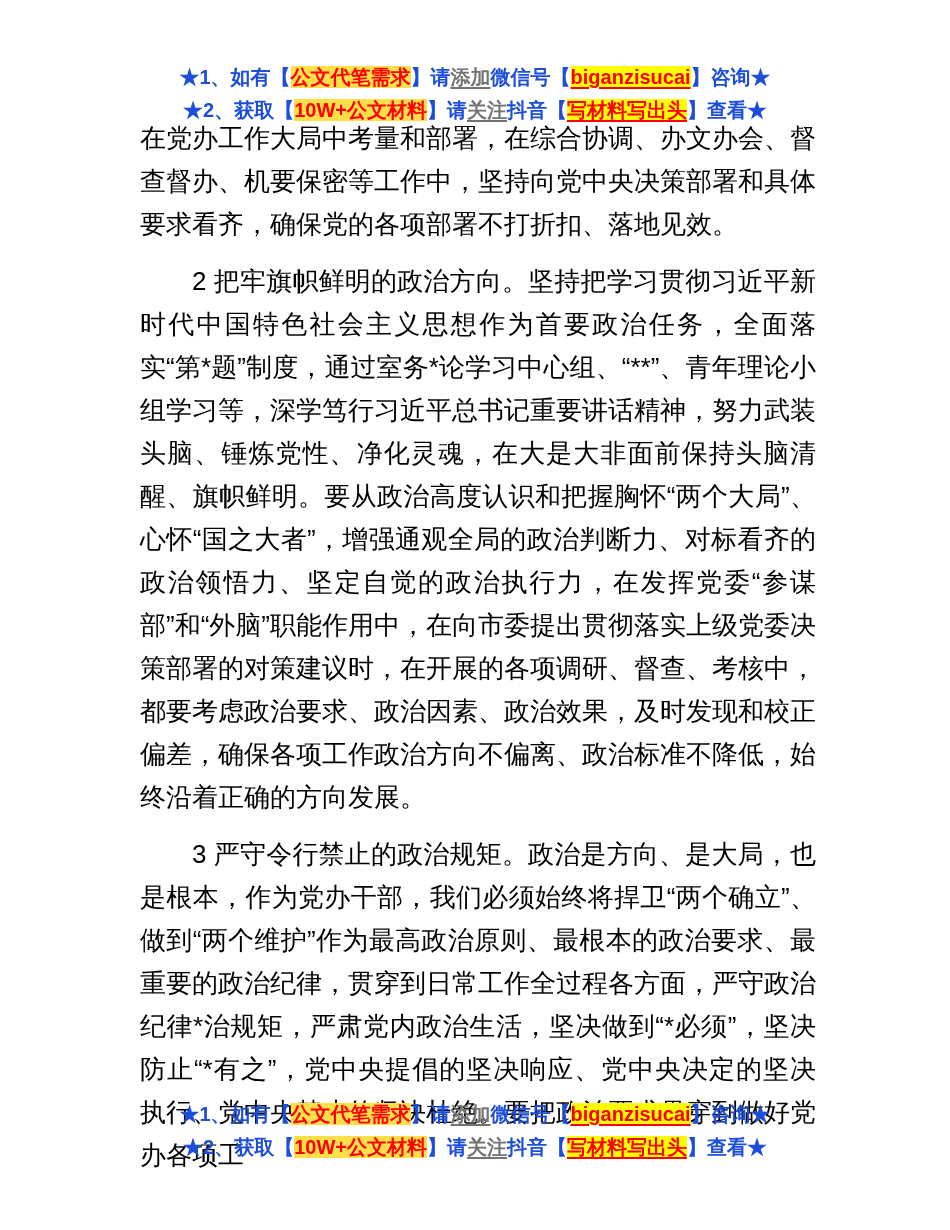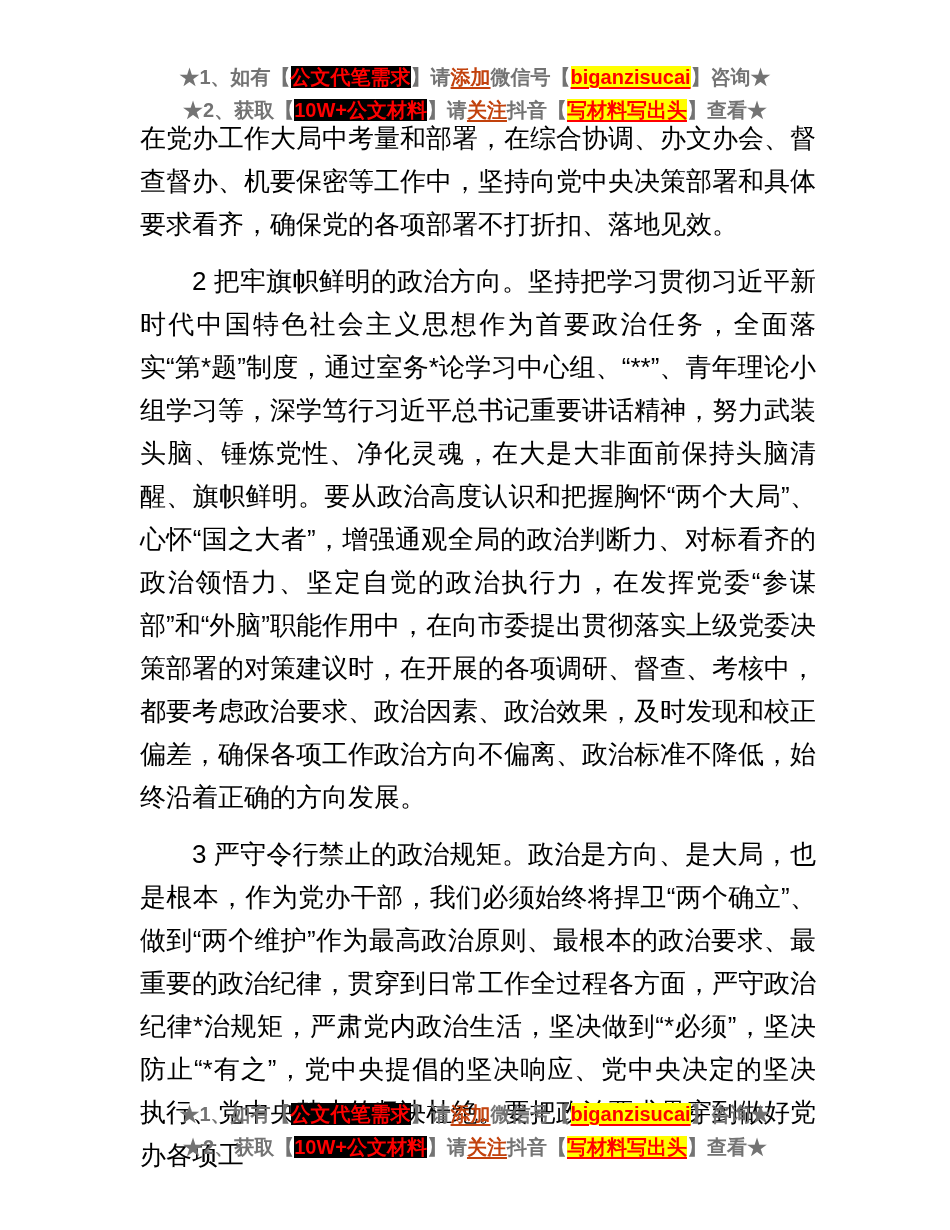--- a/index.html
+++ b/index.html
@@ -22,27 +22,27 @@
     width: 100%;
     text-align: center;
     font-weight: bold;
     font-size: 20px;
     line-height: 33px;
     color: #000000;
   }
   .banner-top { top: 61px; }
   .banner-bottom { top: 1098px; }
   .banner-line { white-space: nowrap; }
-  .seg-plain { color: #737373; }
+  .seg-plain { color: #1d4ed8; }
   .seg-red-highlight {
     color: #ff0000;
-    background: #000000;
+    background: #fde047;
   }
   .seg-underline {
-    color: #c2410c;
+    color: #737373;
     text-decoration: underline;
     text-underline-offset: 3px;
     text-align: right;
   }
   .seg-red-highlight-underline {
     color: #ff0000;
     background: #ffff00;
     text-decoration: underline;
     text-underline-offset: 3px;
     text-align: center;

